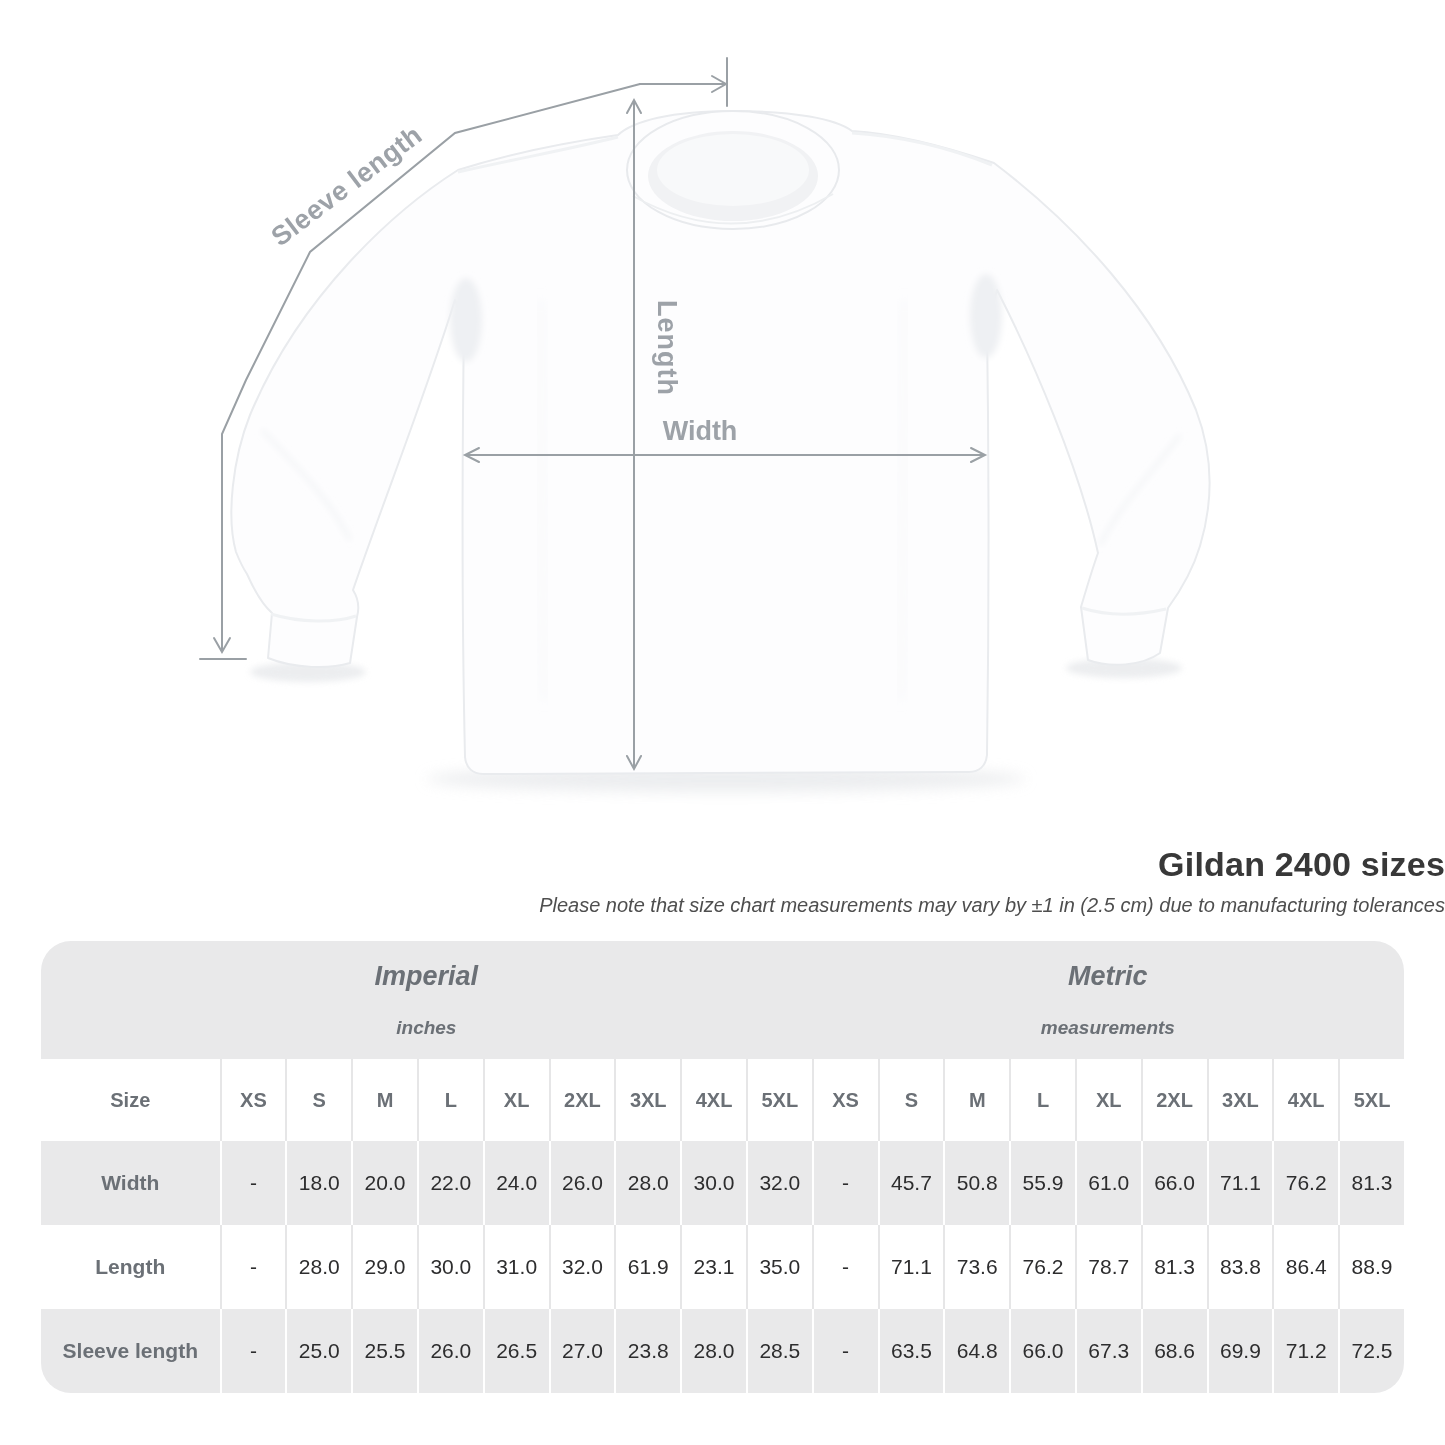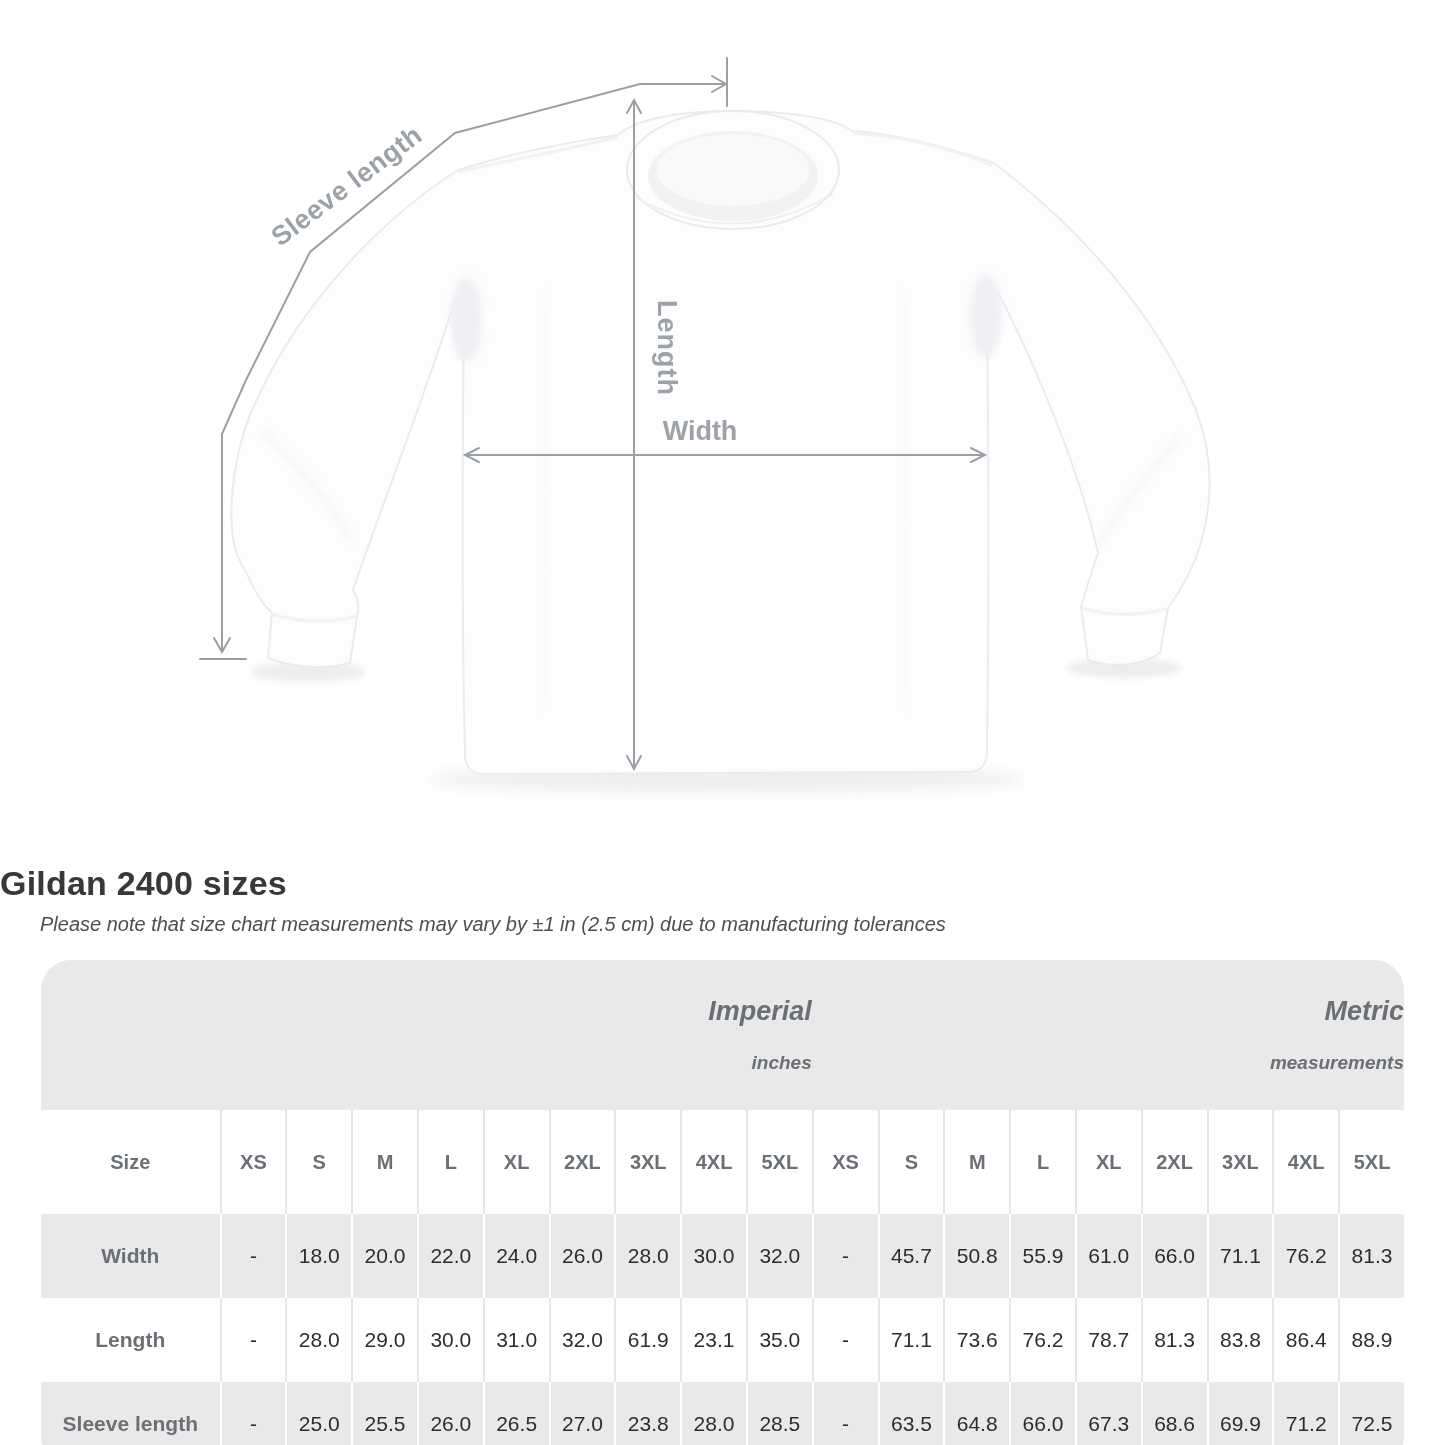--- a/index.html
+++ b/index.html
@@ -7,21 +7,21 @@
     width:1445px;height:1445px;
     font-family:"Liberation Sans", sans-serif;
     color:#2d2d2e;
     overflow:hidden;
   }
   
   .figure{width:1445px;height:820px;position:relative;}
   .figure svg{display:block;}
 
   
-  .heading{text-align:left;margin-top:44px;}
+  .heading{text-align:right;margin-top:25px;}
   .heading h1{
     margin:0;font-size:34px;font-weight:bold;color:#383838;letter-spacing:.2px;
   }
   .heading p{
     margin:10px 0 0 0;font-size:20px;font-style:italic;color:#4e4e4e;padding-left:40px;
   }
 
   
   .table-wrap{
     margin:24px 41px 0 41px;
@@ -31,26 +31,26 @@
   table.size-table{
     width:100%;
     border-collapse:separate;border-spacing:0;
     table-layout:fixed;
   }
   .size-table th,.size-table td{
     padding:0;text-align:center;vertical-align:middle;
     font-family:"Liberation Sans", sans-serif;
   }
   
-  tr.unit-row th{height:150px;background:#e9e9ea;text-align:right;}
+  tr.unit-row th{height:118px;background:#e9e9ea;}
   .unit-name{font-size:27px;font-weight:bold;font-style:italic;color:#6b7076;}
   .unit-sub{font-size:19px;font-style:italic;color:#6b7076;margin-top:25px;}
   
   tr.size-row th{
-    height:104px;background:#ffffff;
+    height:82px;background:#ffffff;
     font-size:20px;font-weight:bold;color:#6b7076;
     border-left:2px solid #e6e6e7;
   }
   tr.size-row th.first{border-left:none;}
   
   tr.data-row td{height:84px;font-size:21px;color:#2d2d2e;border-left:2px solid #e6e6e7;}
   tr.data-row td.first{border-left:none;}
   tr.data-row td.lbl{font-weight:bold;color:#6b7076;font-size:21px;}
   tr.r-gray td{background:#e9e9ea;border-left-color:#ffffff;}
   tr.r-white td{background:#ffffff;border-left-color:#e6e6e7;}

